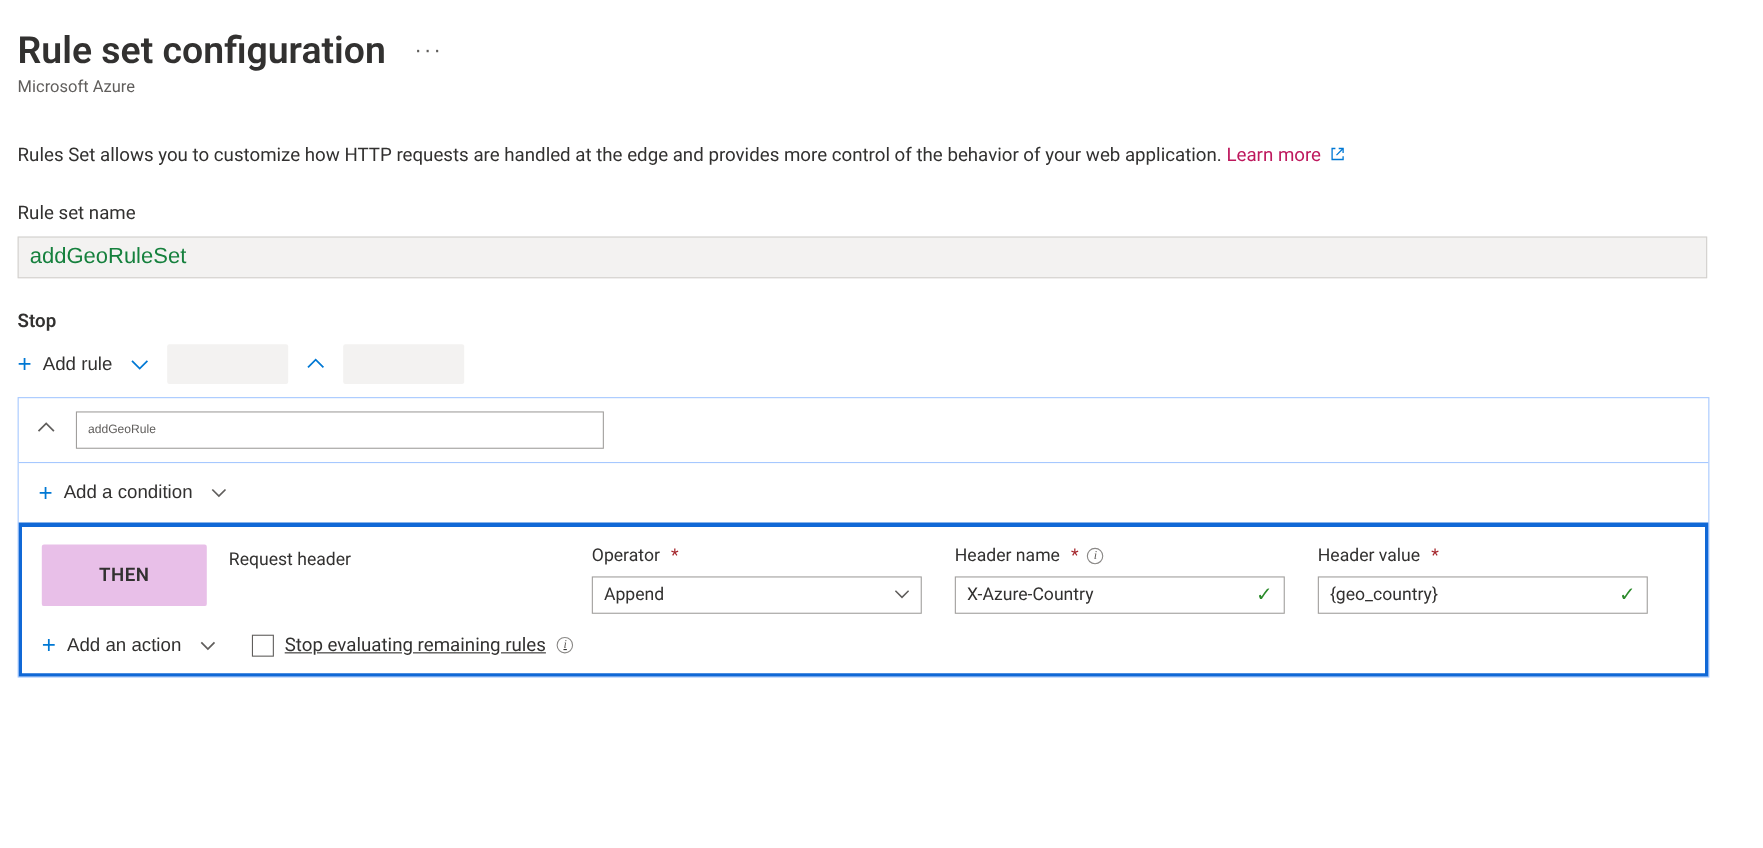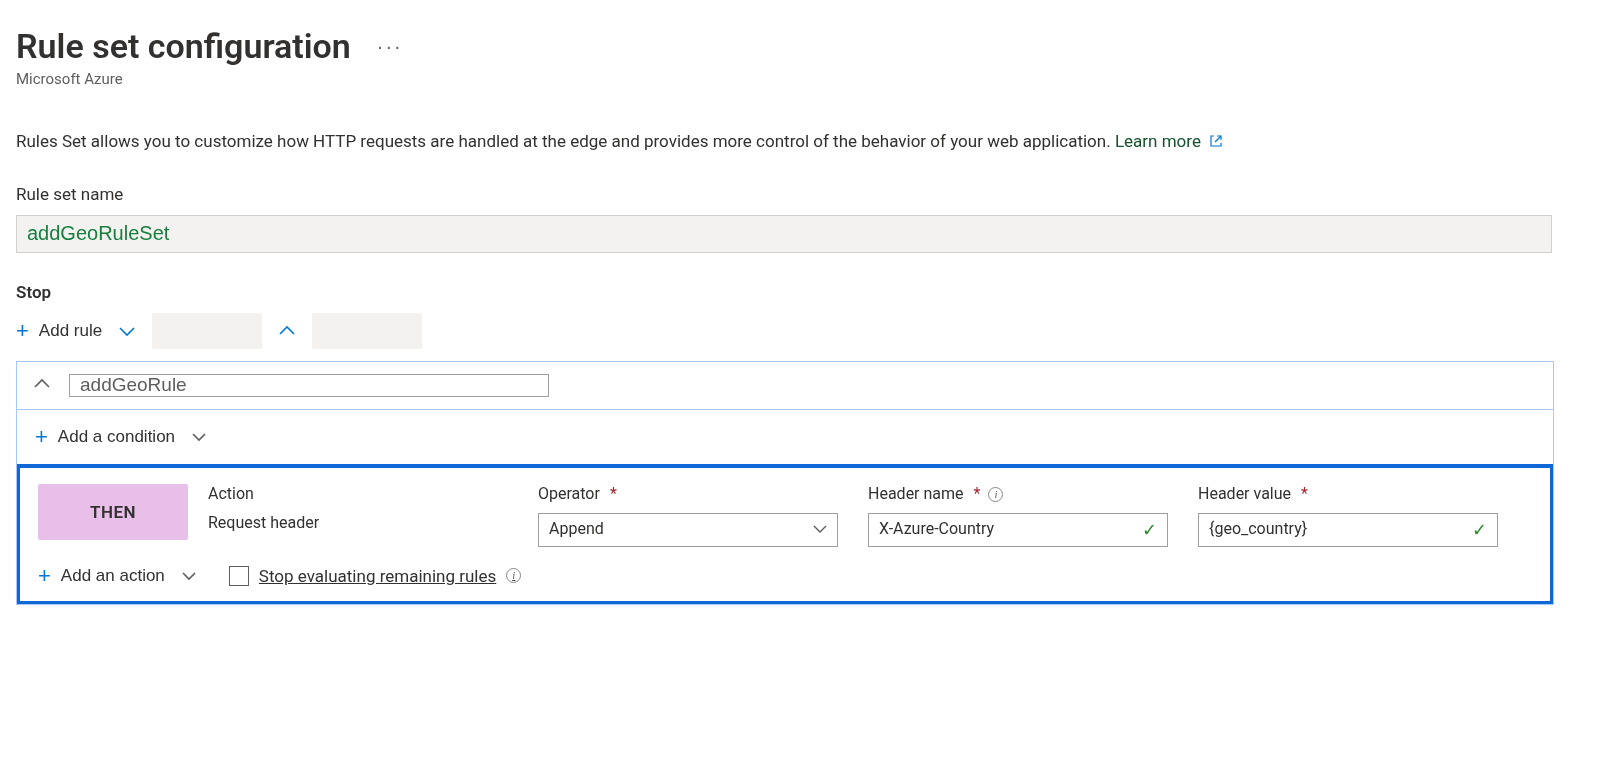--- a/index.html
+++ b/index.html
@@ -44,21 +44,21 @@
     margin: 2px 0 40px 0;
   }
 
   
   .desc {
     font-size: 17px;
     color: #323130;
     margin-bottom: 30px;
   }
   .link {
-    color: #14532d;
+    color: #be185d;
     text-decoration: none;
   }
   .ext-icon {
     display: inline-block;
     vertical-align: -1px;
     margin-left: 4px;
   }
 
   
   .field-label {
@@ -136,24 +136,24 @@
   .chev-up {
     color: #605e5c;
     background: none;
     border: none;
     cursor: pointer;
     padding: 2px;
   }
   .chev-up svg { stroke: #605e5c; }
   .rulename-input {
     width: 480px;
-    height: 23px;
+    height: 34px;
     border: 1px solid #a19f9d;
     padding: 4px 10px;
-    font-size: 19px;
+    font-size: 11px;
     color: #605e5c;
     background: #ffffff;
   }
 
   .condition-row {
     padding: 16px 18px 14px 18px;
   }
 
   .then-block {
     border: 3px solid #1068d6;
@@ -313,21 +313,20 @@
     </div>
 
     <div class="then-block">
       <div class="then-row">
 
         <div>
           <div class="then-badge">THEN</div>
         </div>
 
         <div>
-          <div class="col-label">Action</div>
           <div class="action-sub">Request header</div>
         </div>
 
         <div>
           <div class="col-label">
             <span>Operator</span>
             <span class="req">*</span>
           </div>
           <div class="select-box" role="combobox">
             <span>Append</span>

